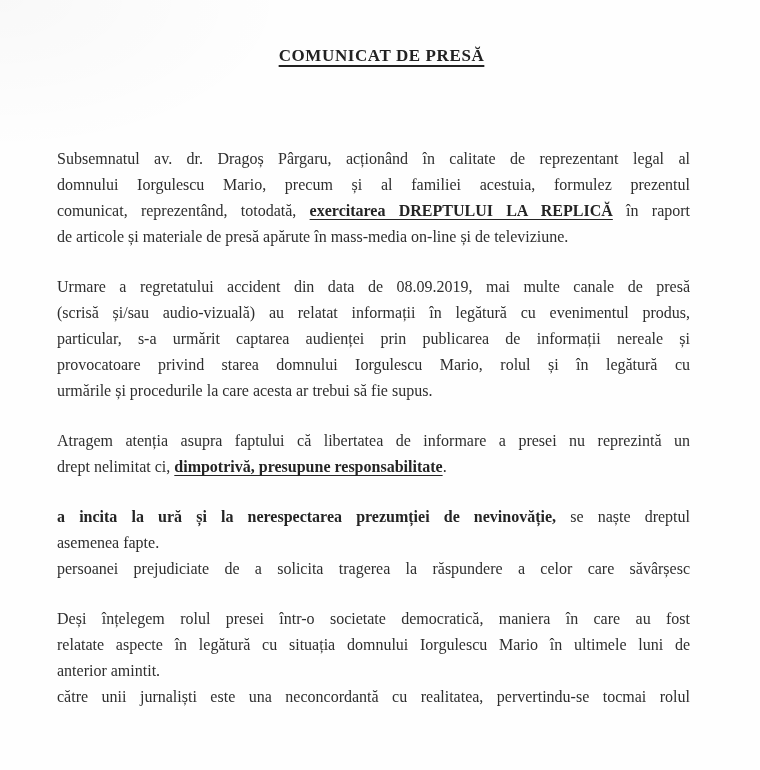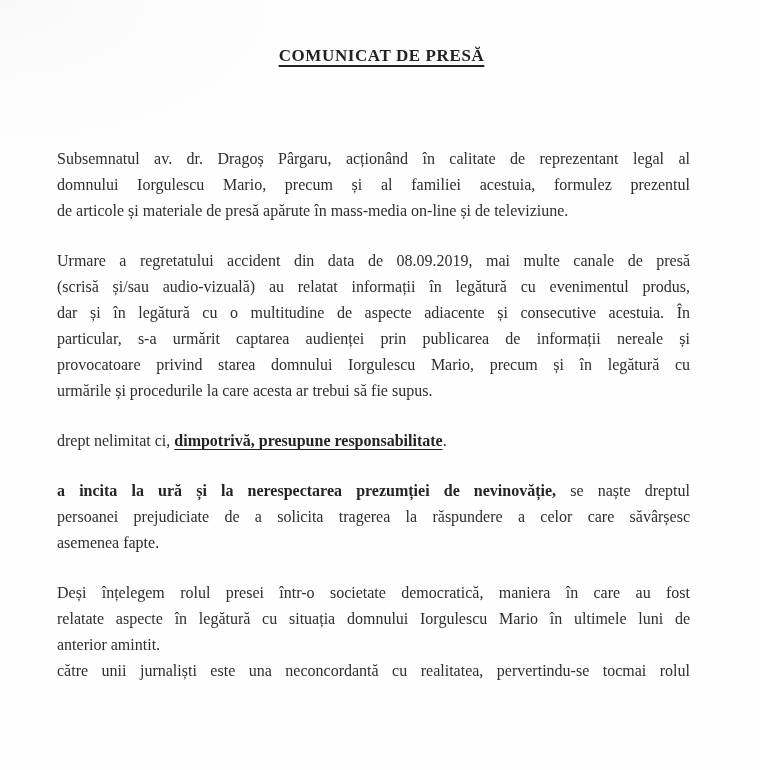--- a/index.html
+++ b/index.html
@@ -61,37 +61,38 @@
 </style>
 </head>
 <body>
 
 <div class="page">
   <h1 class="doc-title"><span>COMUNICAT DE PRESĂ</span></h1>
   <div id="doc-body">
       <div class="para">
         <div class="line"><span>Subsemnatul av. dr. Dragoș Pârgaru, acționând în calitate de reprezentant legal al</span></div>
         <div class="line"><span>domnului Iorgulescu Mario, precum și al familiei acestuia, formulez prezentul</span></div>
+        <div class="line"><span>comunicat, reprezentând, totodată, </span><span class="run-bu">exercitarea DREPTULUI LA REPLICĂ</span><span> în raport</span></div>
         <div class="line last"><span>de articole și materiale de presă apărute în mass-media on-line și de televiziune.</span></div>
       </div>
       <div class="para">
         <div class="line"><span>Urmare a regretatului accident din data de 08.09.2019, mai multe canale de presă</span></div>
         <div class="line"><span>(scrisă și/sau audio-vizuală) au relatat informații în legătură cu evenimentul produs,</span></div>
-        <div class="line"><span>dar și în legătură cu o multitudine de aspecte adiacente și consecutive acestuia. În</span></div>
         <div class="line"><span>particular, s-a urmărit captarea audienței prin publicarea de informații nereale și</span></div>
-        <div class="line"><span>provocatoare privind starea domnului Iorgulescu Mario, precum și în legătură cu</span></div>
+        <div class="line"><span>provocatoare privind starea domnului Iorgulescu Mario, rolul și în legătură cu</span></div>
         <div class="line last"><span>urmările și procedurile la care acesta ar trebui să fie supus.</span></div>
       </div>
       <div class="para">
+        <div class="line"><span>Atragem atenția asupra faptului că libertatea de informare a presei nu reprezintă un</span></div>
         <div class="line last"><span>drept nelimitat ci, </span><span class="run-bu">dimpotrivă, presupune responsabilitate</span><span>.</span></div>
       </div>
       <div class="para">
         <div class="line"><span class="run-b">a incita la ură și la nerespectarea prezumției de nevinovăție,</span><span> se naște dreptul</span></div>
+        <div class="line last"><span>asemenea fapte.</span></div>
         <div class="line"><span>persoanei prejudiciate de a solicita tragerea la răspundere a celor care săvârșesc</span></div>
-        <div class="line last"><span>asemenea fapte.</span></div>
       </div>
       <div class="para">
         <div class="line"><span>Deși înțelegem rolul presei într-o societate democratică, maniera în care au fost</span></div>
         <div class="line"><span>relatate aspecte în legătură cu situația domnului Iorgulescu Mario în ultimele luni de</span></div>
         <div class="line last"><span>anterior amintit.</span></div>
         <div class="line"><span>către unii jurnaliști este una neconcordantă cu realitatea, pervertindu-se tocmai rolul</span></div>
       </div>
     </div>
 </div>
 

